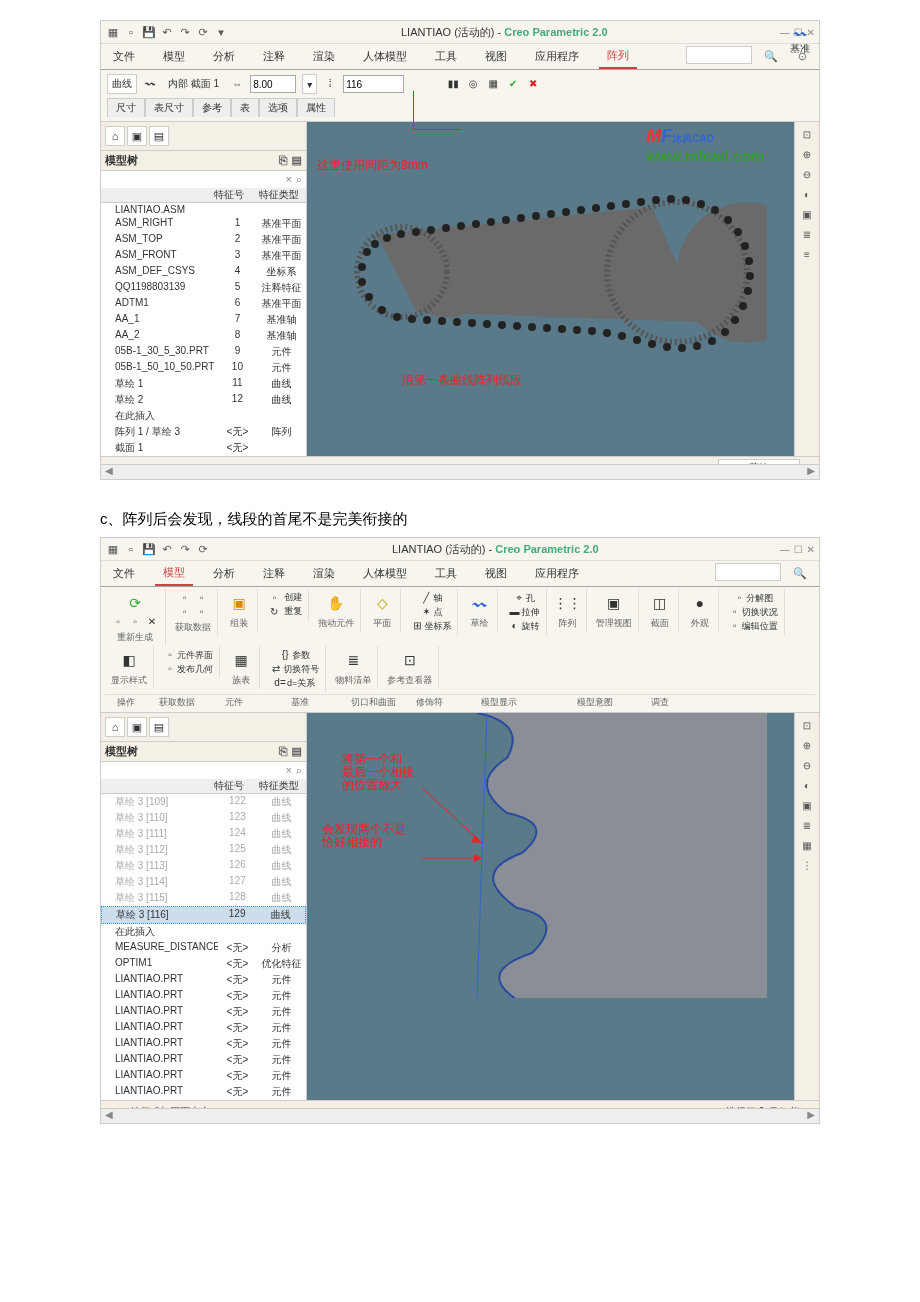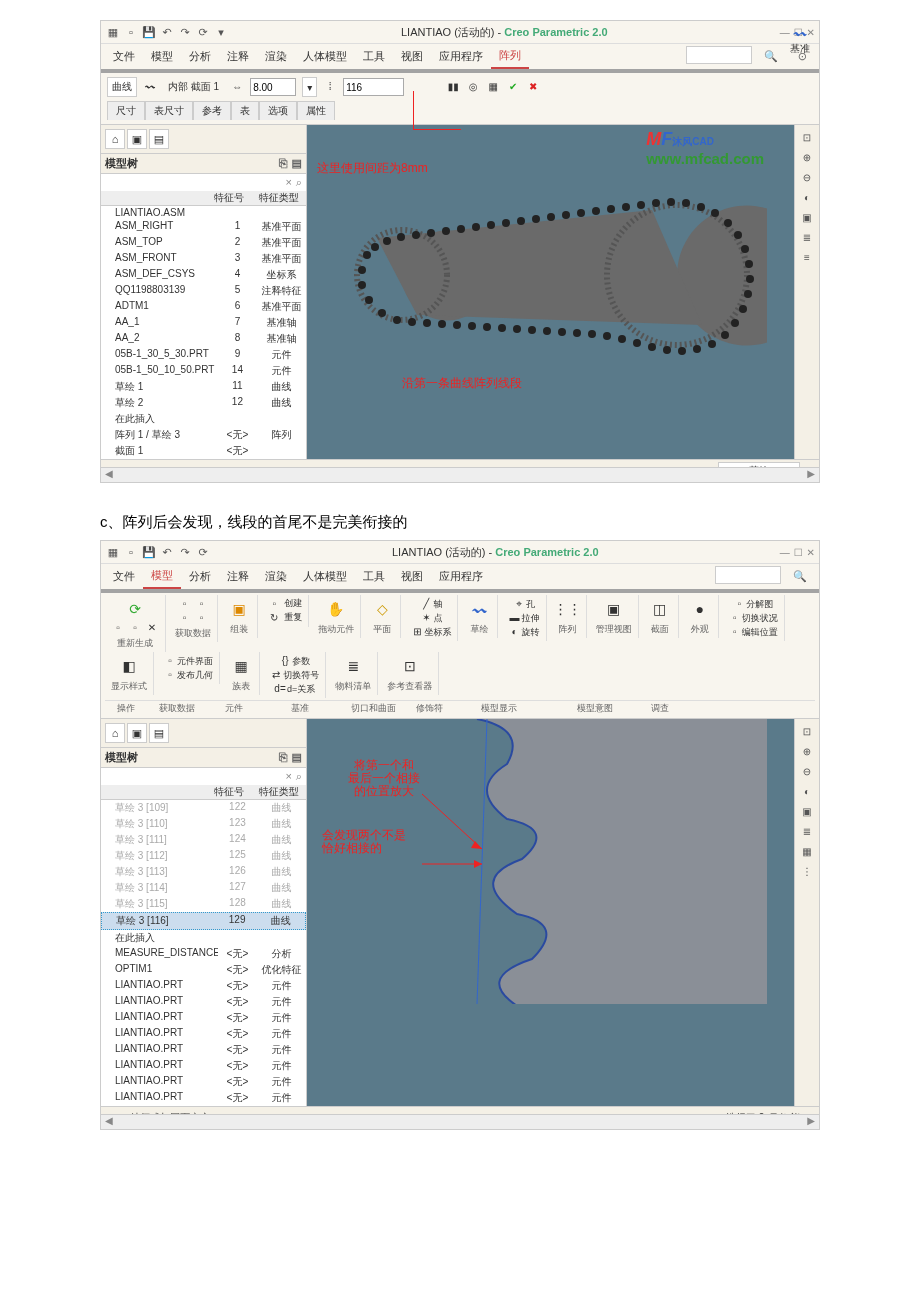--- a/index.html
+++ b/index.html
@@ -5,21 +5,21 @@
 body{margin:0;font-family:"Microsoft YaHei","SimSun",sans-serif;background:#fff;width:920px}
 .page{padding:20px 100px}
 .caption{font-size:15px;margin:30px 0 8px 0}
 .cad{border:1px solid #ccc;background:#f8f5ee;font-size:11px;color:#333;position:relative}
 .title-bar{height:22px;display:flex;align-items:center;background:#f8f5ee;border-bottom:1px solid #ddd;padding:0 4px}
 .qat{display:flex;gap:2px}
 .qat span{width:16px;height:16px;display:inline-flex;justify-content:center;align-items:center;font-size:11px;color:#555}
 .title-c{flex:1;text-align:center;font-size:11px}
 .title-c b{color:#4a7;font-weight:bold}
 .wbtn{display:flex;gap:4px;font-size:10px;color:#888}
-.menubar{display:flex;gap:0;border-bottom:4px solid #a3a3a3;background:#f8f5ee;padding:0 4px;font-size:11px;align-items:center}
+.menubar{display:flex;gap:12px;border-bottom:1px solid #a3a3a3;background:#f8f5ee;padding:0 4px;font-size:11px;align-items:center}
 .menubar span{padding:4px 8px;cursor:default}
 .menubar .active{color:#c44;border-bottom:2px solid #c44}
 .help-right{margin-left:auto;display:flex;gap:4px;font-size:11px;color:#666}
 .help-right input{width:60px;height:14px;font-size:10px;border:1px solid #ccc}
 .ribbon{border-bottom:1px solid #ccc;background:#f8f5ee;padding:4px 6px}
 .ribbon-row{display:flex;gap:6px;align-items:center}
 .small-input{width:40px;height:16px;border:1px solid #aaa;font-size:10px;padding:0 2px}
 .btn{display:inline-flex;align-items:center;height:18px;padding:0 4px;border:1px solid transparent;font-size:10px}
 .btn.box{border:1px solid #ccc;background:#fff}
 .ic{width:14px;height:14px;display:inline-block;text-align:center;line-height:14px;font-size:10px}
@@ -209,21 +209,21 @@
               <span class="tc2">8</span>
               <span class="tc3">基准轴</span>
             </div>
             <div class="trow">
               <span class="tc1">05B-1_30_5_30.PRT</span>
               <span class="tc2">9</span>
               <span class="tc3">元件</span>
             </div>
             <div class="trow">
               <span class="tc1">05B-1_50_10_50.PRT</span>
-              <span class="tc2">14</span>
+              <span class="tc2">10</span>
               <span class="tc3">元件</span>
             </div>
             <div class="trow">
               <span class="tc1">草绘 1</span>
               <span class="tc2">11</span>
               <span class="tc3">曲线</span>
             </div>
             <div class="trow">
               <span class="tc1">草绘 2</span>
               <span class="tc2">12</span>
@@ -650,21 +650,21 @@
 
           <path d="M 170 0 Q 220 10 200 45 Q 160 70 200 100 Q 250 110 215 140 Q 160 160 210 195 Q 260 205 225 240 Q 165 260 215 290" fill="none" stroke="#2a4aa0" stroke-width="2"></path>
 
           <line x1="180" y1="0" x2="170" y2="285" stroke="#36c" stroke-width="1"></line>
 
           <line x1="115" y1="75" x2="175" y2="130" stroke="#e22" stroke-width="1"></line>
           <polygon points="175,130 168,122 164,129" fill="#e22"></polygon>
           <line x1="115" y1="145" x2="175" y2="145" stroke="#e22" stroke-width="1"></line>
           <polygon points="175,145 167,141 167,149" fill="#e22"></polygon>
         </svg>
-        <div class="annot" style="left:41px;top:40px;text-align:center;line-height:13px">
+        <div class="annot" style="left:35px;top:40px;text-align:left;line-height:13px">
           <div>将第一个和</div>
           <div>最后一个相接</div>
           <div>的位置放大</div>
         </div>
         <div class="annot" style="left:15px;top:110px;text-align:left;line-height:13px">
           <div>会发现两个不是</div>
           <div>恰好相接的</div>
         </div>
       </div>
     </div>

